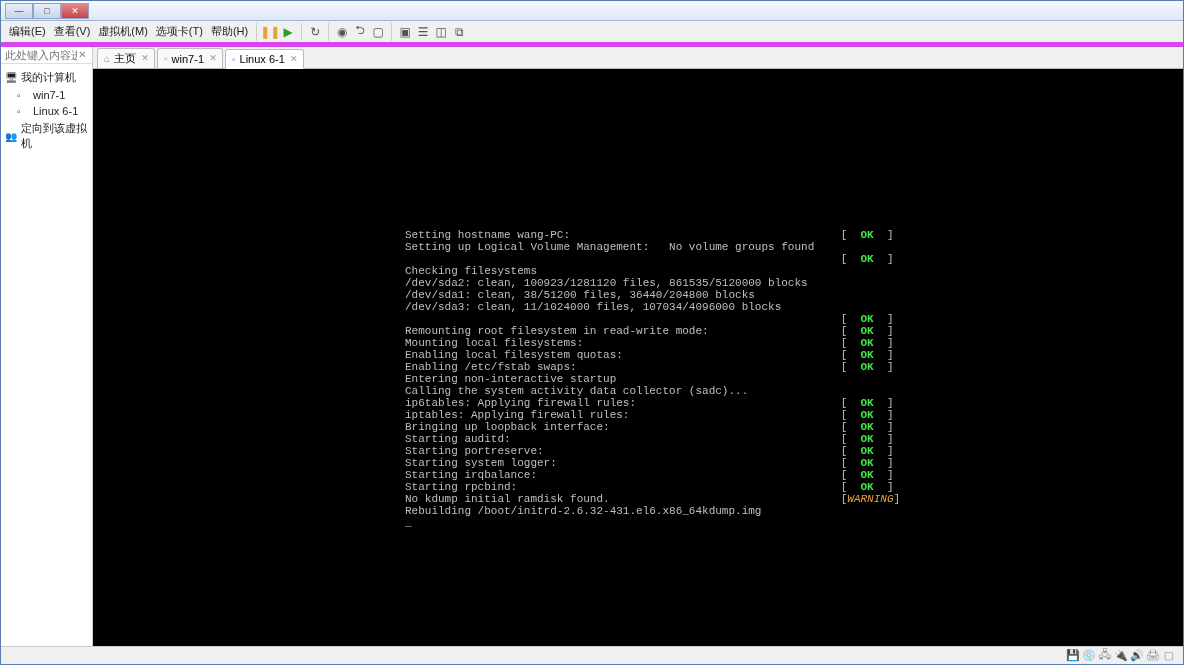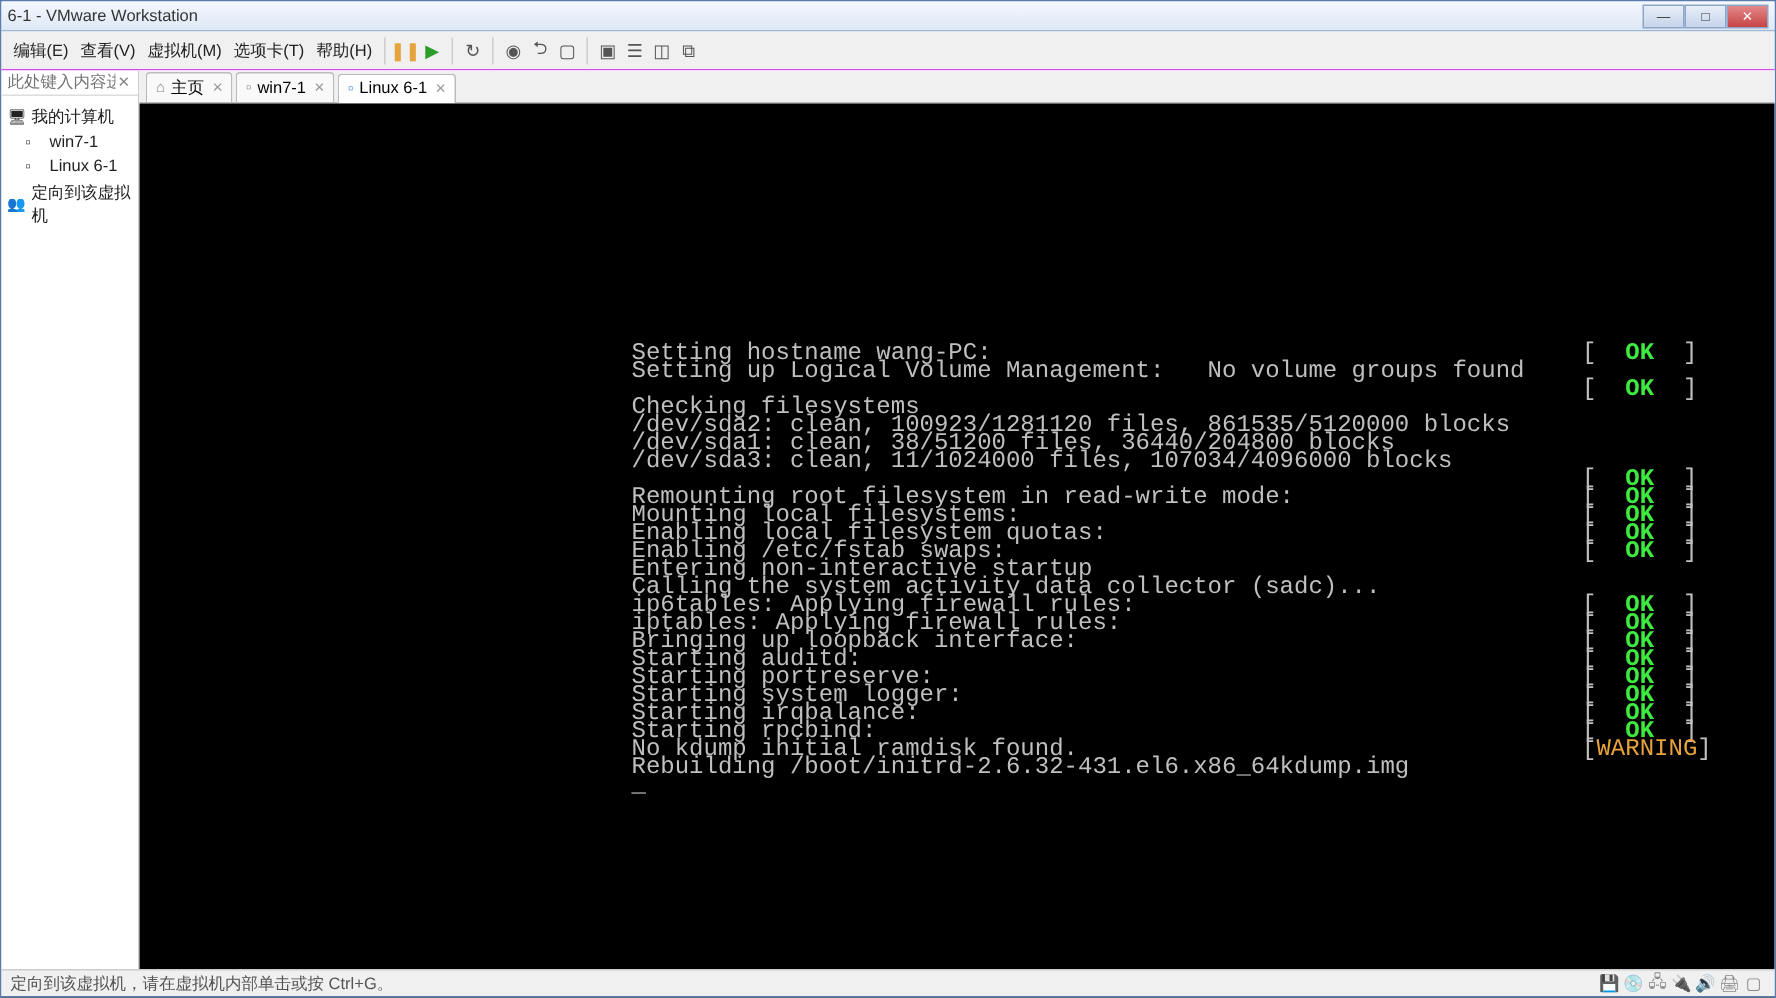--- a/index.html
+++ b/index.html
@@ -40,21 +40,21 @@
   justify-content: center;
   font-size: 9px;
   color: #333;
   cursor: pointer;
 }
 .win-btn.close { background: linear-gradient(#e28888,#c74545); color:#fff; }
 .menubar-toolbar-row {
   display: flex;
   align-items: center;
   background: #f0f0f0;
-  border-bottom: 1px solid #d946ef;
+  border-bottom: 5px solid #d946ef;
   height: 26px;
   padding: 0 4px;
 }
 .menubar-toolbar-row .menu { color:#222; padding:0 4px; cursor:pointer; }
 .menubar-toolbar-row .sep { width:1px; height:18px; background:#ccc; margin:0 4px;}
 .tb-icon {
   width: 18px; height:18px;
   display:flex; align-items:center; justify-content:center;
   font-size: 12px; color:#555; cursor:pointer;
   border-radius:2px;
@@ -148,32 +148,32 @@
 
 .vm-screen {
   flex: 1;
   background: #000;
   position: relative;
   overflow: hidden;
 }
 .terminal {
   position: absolute;
   top: 160px;
-  left: 328px;
+  left: 312px;
   font-family: "Courier New", monospace;
-  font-size: 16px;
+  font-size: 11px;
   line-height: 12px;
   color: #bfbfbf;
   white-space: pre;
 }
 .terminal .line { display:flex; }
 .terminal .txt { white-space: pre; }
 .terminal .statcol { }
 .ok { color: #3eea3e; font-weight: bold; }
-.warn { color: #e8a23c; }
+.warn { color: #e8a23c; font-style: italic; }
 .br { color:#bfbfbf; }
 
 .statusbar {
   height: 18px;
   background: #f0f0f0;
   border-top: 1px solid #ccc;
   display: flex;
   align-items: center;
   padding: 0 6px;
   font-size: 11px;
@@ -181,21 +181,20 @@
 }
 .statusbar .spacer { flex:1; }
 .statusbar .sicon { width:16px; text-align:center; color:#888; }
 </style>
 </head>
 <body>
 
 <div class="window">
 
   <div class="title-bar">
-    <span class="title"> 6-1 - VMware Workstation</span>
     <div class="win-controls">
       <div class="win-btn">—</div>
       <div class="win-btn">□</div>
       <div class="win-btn close">✕</div>
     </div>
   </div>
 
   <div class="menubar-toolbar-row">
     <span class="menu">编辑(E)</span>
     <span class="menu">查看(V)</span>
@@ -266,21 +265,20 @@
       </div>
 
       <div class="vm-screen">
         <div class="terminal" id="terminal"><div class="line"><span class="txt">Setting hostname wang-PC:                                         </span><span class="statcol"><span class="br">[  </span><span class="ok">OK</span><span class="br">  ]</span></span></div><div class="line"><span class="txt">Setting up Logical Volume Management:   No volume groups found</span></div><div class="line"><span class="txt">                                                                  </span><span class="statcol"><span class="br">[  </span><span class="ok">OK</span><span class="br">  ]</span></span></div><div class="line"><span class="txt">Checking filesystems</span></div><div class="line"><span class="txt">/dev/sda2: clean, 100923/1281120 files, 861535/5120000 blocks</span></div><div class="line"><span class="txt">/dev/sda1: clean, 38/51200 files, 36440/204800 blocks</span></div><div class="line"><span class="txt">/dev/sda3: clean, 11/1024000 files, 107034/4096000 blocks</span></div><div class="line"><span class="txt">                                                                  </span><span class="statcol"><span class="br">[  </span><span class="ok">OK</span><span class="br">  ]</span></span></div><div class="line"><span class="txt">Remounting root filesystem in read-write mode:                    </span><span class="statcol"><span class="br">[  </span><span class="ok">OK</span><span class="br">  ]</span></span></div><div class="line"><span class="txt">Mounting local filesystems:                                       </span><span class="statcol"><span class="br">[  </span><span class="ok">OK</span><span class="br">  ]</span></span></div><div class="line"><span class="txt">Enabling local filesystem quotas:                                 </span><span class="statcol"><span class="br">[  </span><span class="ok">OK</span><span class="br">  ]</span></span></div><div class="line"><span class="txt">Enabling /etc/fstab swaps:                                        </span><span class="statcol"><span class="br">[  </span><span class="ok">OK</span><span class="br">  ]</span></span></div><div class="line"><span class="txt">Entering non-interactive startup</span></div><div class="line"><span class="txt">Calling the system activity data collector (sadc)...</span></div><div class="line"><span class="txt">ip6tables: Applying firewall rules:                               </span><span class="statcol"><span class="br">[  </span><span class="ok">OK</span><span class="br">  ]</span></span></div><div class="line"><span class="txt">iptables: Applying firewall rules:                                </span><span class="statcol"><span class="br">[  </span><span class="ok">OK</span><span class="br">  ]</span></span></div><div class="line"><span class="txt">Bringing up loopback interface:                                   </span><span class="statcol"><span class="br">[  </span><span class="ok">OK</span><span class="br">  ]</span></span></div><div class="line"><span class="txt">Starting auditd:                                                  </span><span class="statcol"><span class="br">[  </span><span class="ok">OK</span><span class="br">  ]</span></span></div><div class="line"><span class="txt">Starting portreserve:                                             </span><span class="statcol"><span class="br">[  </span><span class="ok">OK</span><span class="br">  ]</span></span></div><div class="line"><span class="txt">Starting system logger:                                           </span><span class="statcol"><span class="br">[  </span><span class="ok">OK</span><span class="br">  ]</span></span></div><div class="line"><span class="txt">Starting irqbalance:                                              </span><span class="statcol"><span class="br">[  </span><span class="ok">OK</span><span class="br">  ]</span></span></div><div class="line"><span class="txt">Starting rpcbind:                                                 </span><span class="statcol"><span class="br">[  </span><span class="ok">OK</span><span class="br">  ]</span></span></div><div class="line"><span class="txt">No kdump initial ramdisk found.                                   </span><span class="statcol"><span class="br">[</span><span class="warn">WARNING</span><span class="br">]</span></span></div><div class="line"><span class="txt">Rebuilding /boot/initrd-2.6.32-431.el6.x86_64kdump.img</span></div><div class="txt">_</div></div>
       </div>
 
     </div>
   </div>
 
   <div class="statusbar">
-    <span>定向到该虚拟机，请在虚拟机内部单击或按 Ctrl+G。</span>
     <span class="spacer"></span>
     <span class="sicon">💾</span>
     <span class="sicon">💿</span>
     <span class="sicon">🖧</span>
     <span class="sicon">🔌</span>
     <span class="sicon">🔊</span>
     <span class="sicon">🖨</span>
     <span class="sicon">▢</span>
   </div>
 

